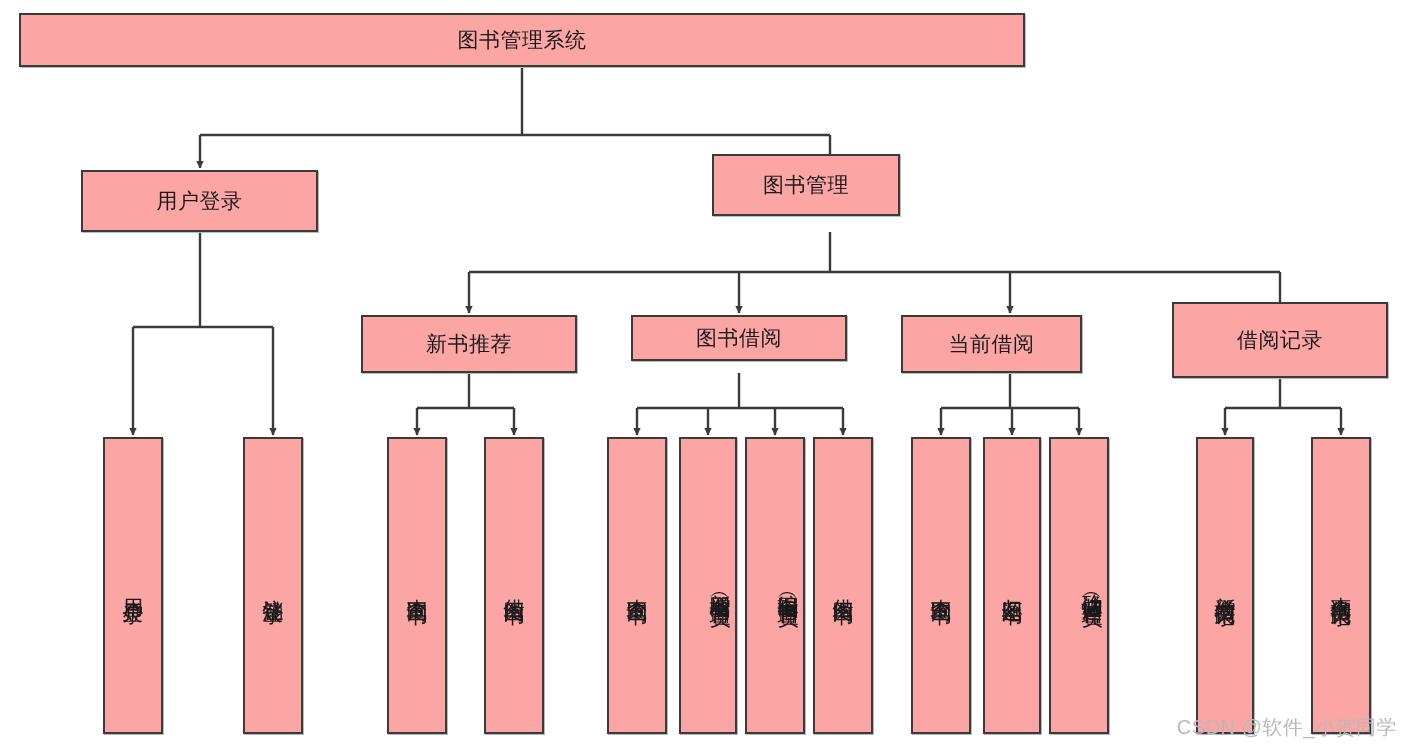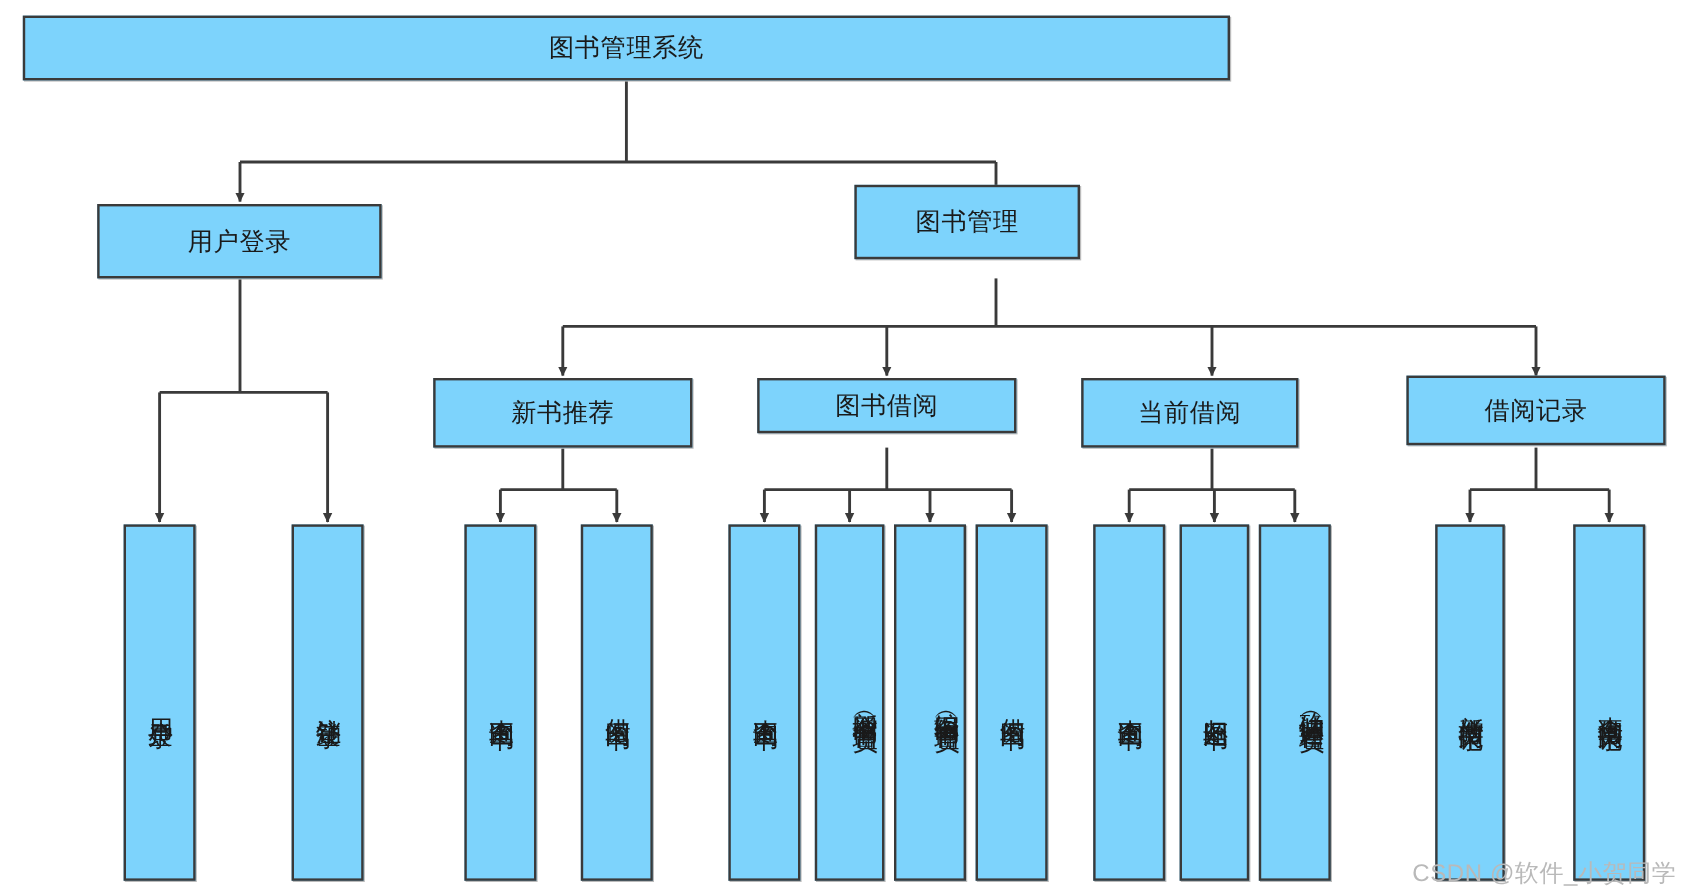--- a/index.html
+++ b/index.html
@@ -22,21 +22,21 @@
     left: 0;
     top: 0;
     width: 1405px;
     height: 747px;
     pointer-events: none;
   }
   .node {
     position: absolute;
     box-sizing: border-box;
     border: 2px solid #3a3a3a;
-    background: #7dd3fc;
+    background: #fca5a5;
     display: flex;
     align-items: center;
     justify-content: center;
     color: #1a1a1a;
     box-shadow: 1px 1px 0 #bbbbbb;
   }
   .node.h {
     font-size: 21px;
     letter-spacing: 0.5px;
   }
@@ -125,21 +125,21 @@
       </div>
       <div class="node h" style="left: 361px; top: 315px; width: 216px; height: 58px;">
         <span class="node-label">新书推荐</span>
       </div>
       <div class="node h" style="left: 631px; top: 315px; width: 216px; height: 46px;">
         <span class="node-label">图书借阅</span>
       </div>
       <div class="node h" style="left: 901px; top: 315px; width: 181px; height: 58px; text-align: center;">
         <span class="node-label">当前借阅</span>
       </div>
-      <div class="node h" style="left: 1172px; top: 313px; width: 216px; height: 58px;">
+      <div class="node h" style="left: 1172px; top: 302px; width: 216px; height: 76px;">
         <span class="node-label">借阅记录</span>
       </div>
       <div class="node v" style="left: 103px; top: 437px; width: 60px; height: 297px;">
         <span class="node-label">用户登录</span>
       </div>
       <div class="node v" style="left: 243px; top: 437px; width: 60px; height: 297px;">
         <span class="node-label">注销登录</span>
       </div>
       <div class="node v" style="left: 387px; top: 437px; width: 60px; height: 297px;">
         <span class="node-label">查询图书</span>

